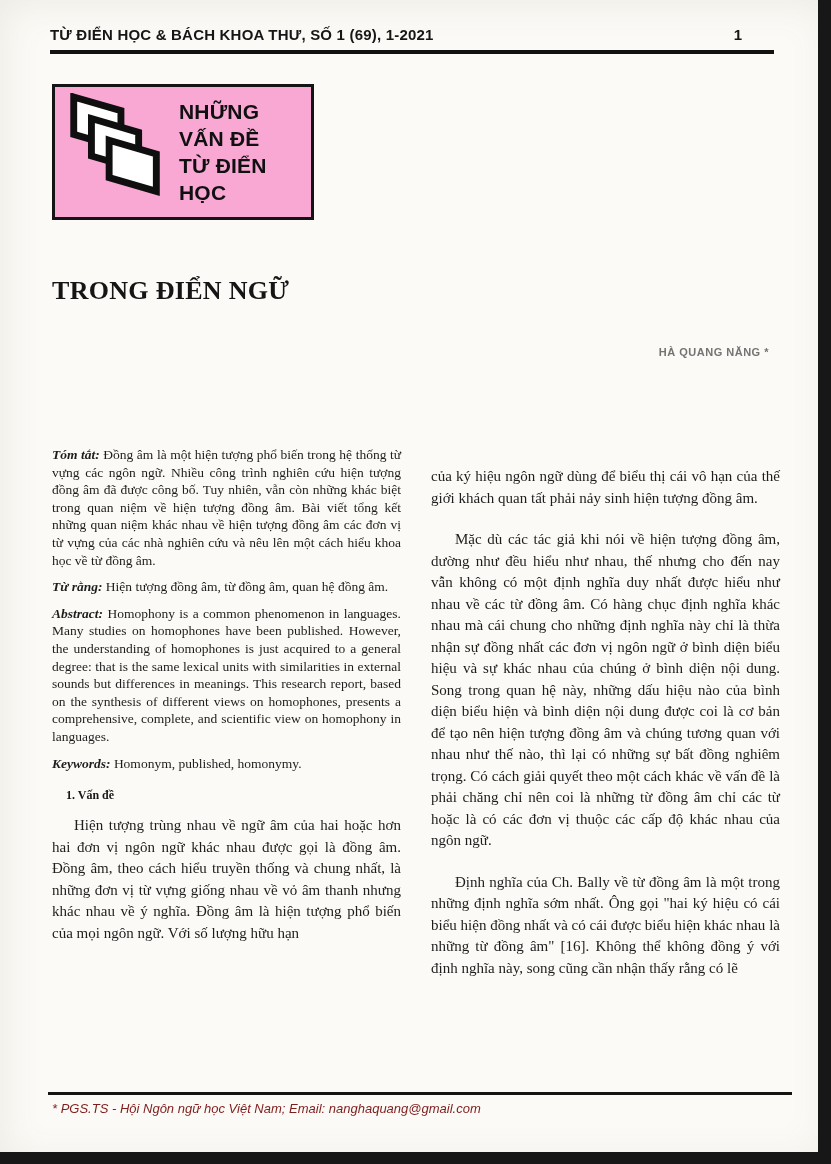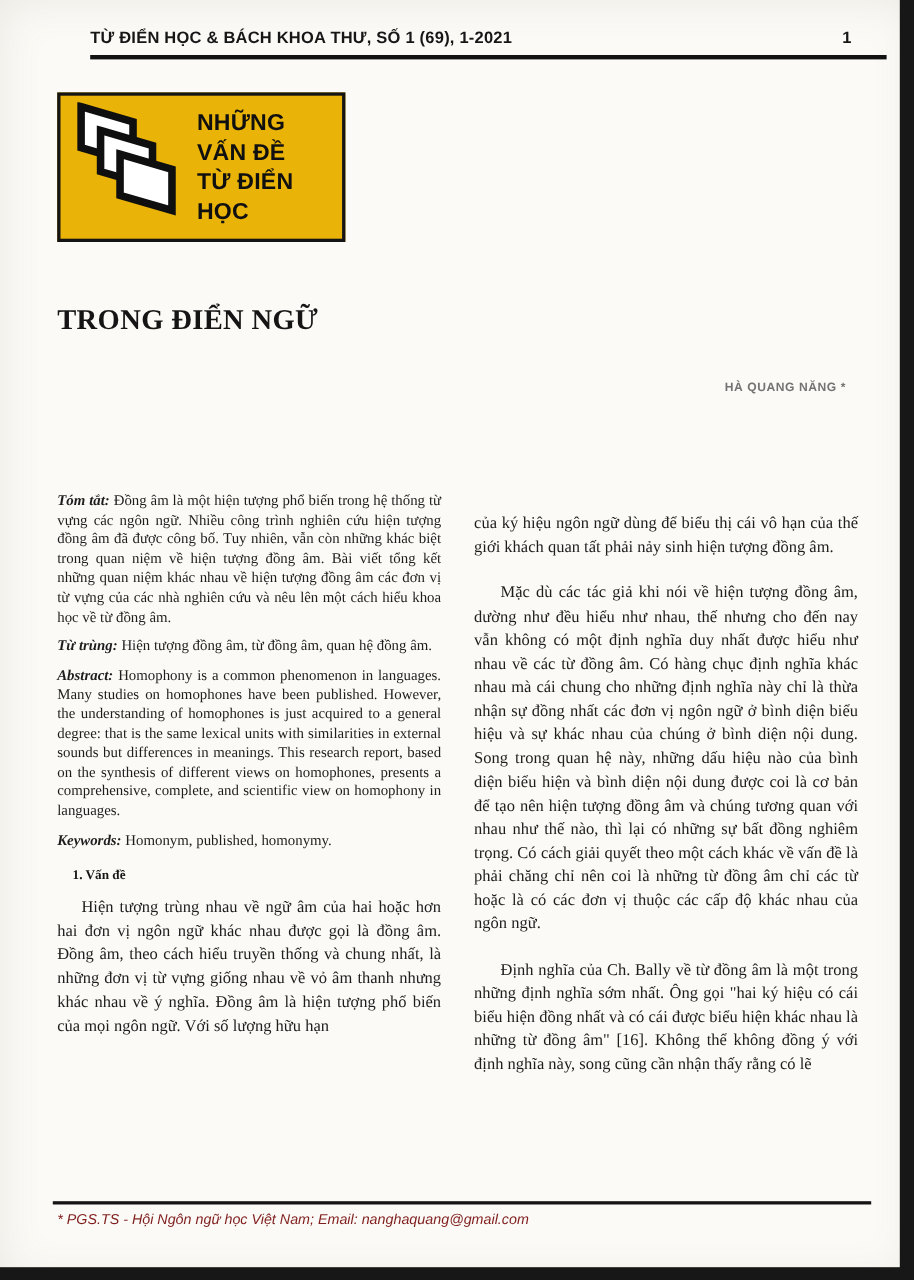--- a/index.html
+++ b/index.html
@@ -16,35 +16,35 @@
     box-shadow: inset 0 0 40px rgba(120,110,90,0.12);
   }
   
   .scan-right  { position: absolute; top: 0; right: 0; width: 13px; height: 100%; background: #171717; }
   .scan-bottom { position: absolute; bottom: 0; left: 0; width: 100%; height: 12px; background: #171717; }
 
   
   .header {
     position: absolute; left: 50px; top: 26px; width: 724px;
     display: flex; justify-content: space-between; align-items: flex-start;
-    border-bottom: 4px solid #121212; padding-bottom: 7px; margin-left: 32px;
+    border-bottom: 4px solid #121212; padding-bottom: 7px;
   }
   .journal {
     font-family: "Liberation Sans", sans-serif;
     font-weight: bold; font-size: 15px; letter-spacing: 0.2px; color: #161616;
   }
   .pageno {
     font-family: "Liberation Sans", sans-serif;
     font-weight: bold; font-size: 15px; padding-right: 32px; color: #161616;
   }
 
   
   .logo {
     position: absolute; left: 52px; top: 84px; width: 262px; height: 136px;
-    border: 3px solid #141414; background: #eab308;
+    border: 3px solid #141414; background: #f9a8d4;
     display: flex; align-items: center; padding: 6px 8px;
   }
   .logo-icon { width: 108px; height: 118px; flex: 0 0 auto; }
   .logo-text {
     font-family: "Liberation Sans", sans-serif;
     font-weight: bold; font-size: 21px; line-height: 27px;
     color: #101010; margin-left: 8px; letter-spacing: 0.2px;
   }
 
   
@@ -117,21 +117,21 @@
     <span>TRONG ĐIỂN NGỮ</span>
   </h1>
 
   <div class="author">HÀ QUANG NĂNG *</div>
 
   <div class="columns">
 
     <div class="col">
       <p class="small"><span class="lead">Tóm tắt:</span><span> Đồng âm là một hiện tượng phổ biến trong hệ thống từ vựng các ngôn ngữ. Nhiều công trình nghiên cứu hiện tượng đồng âm đã được công bố. Tuy nhiên, vẫn còn những khác biệt trong quan niệm về hiện tượng đồng âm. Bài viết tổng kết những quan niệm khác nhau về hiện tượng đồng âm các đơn vị từ vựng của các nhà nghiên cứu và nêu lên một cách hiểu khoa học về từ đồng âm.</span></p>
 
-      <p class="small"><span class="lead">Từ trùng:</span><span> Hiện tượng đồng âm, từ đồng âm, quan hệ đồng âm.</span></p>
+      <p class="small"><span class="lead">Từ rằng:</span><span> Hiện tượng đồng âm, từ đồng âm, quan hệ đồng âm.</span></p>
 
       <p class="small"><span class="lead">Abstract:</span><span> Homophony is a common phenomenon in languages. Many studies on homophones have been published. However, the understanding of homophones is just acquired to a general degree: that is the same lexical units with similarities in external sounds but differences in meanings. This research report, based on the synthesis of different views on homophones, presents a comprehensive, complete, and scientific view on homophony in languages.</span></p>
 
       <p class="small"><span class="lead">Keywords:</span><span> Homonym, published, homonymy.</span></p>
 
       <h2 class="section-heading">1. Vấn đề</h2>
 
       <p class="body-p">Hiện tượng trùng nhau về ngữ âm của hai hoặc hơn hai đơn vị ngôn ngữ khác nhau được gọi là đồng âm. Đồng âm, theo cách hiểu truyền thống và chung nhất, là những đơn vị từ vựng giống nhau về vỏ âm thanh nhưng khác nhau về ý nghĩa. Đồng âm là hiện tượng phổ biến của mọi ngôn ngữ. Với số lượng hữu hạn</p>
     </div>
 

